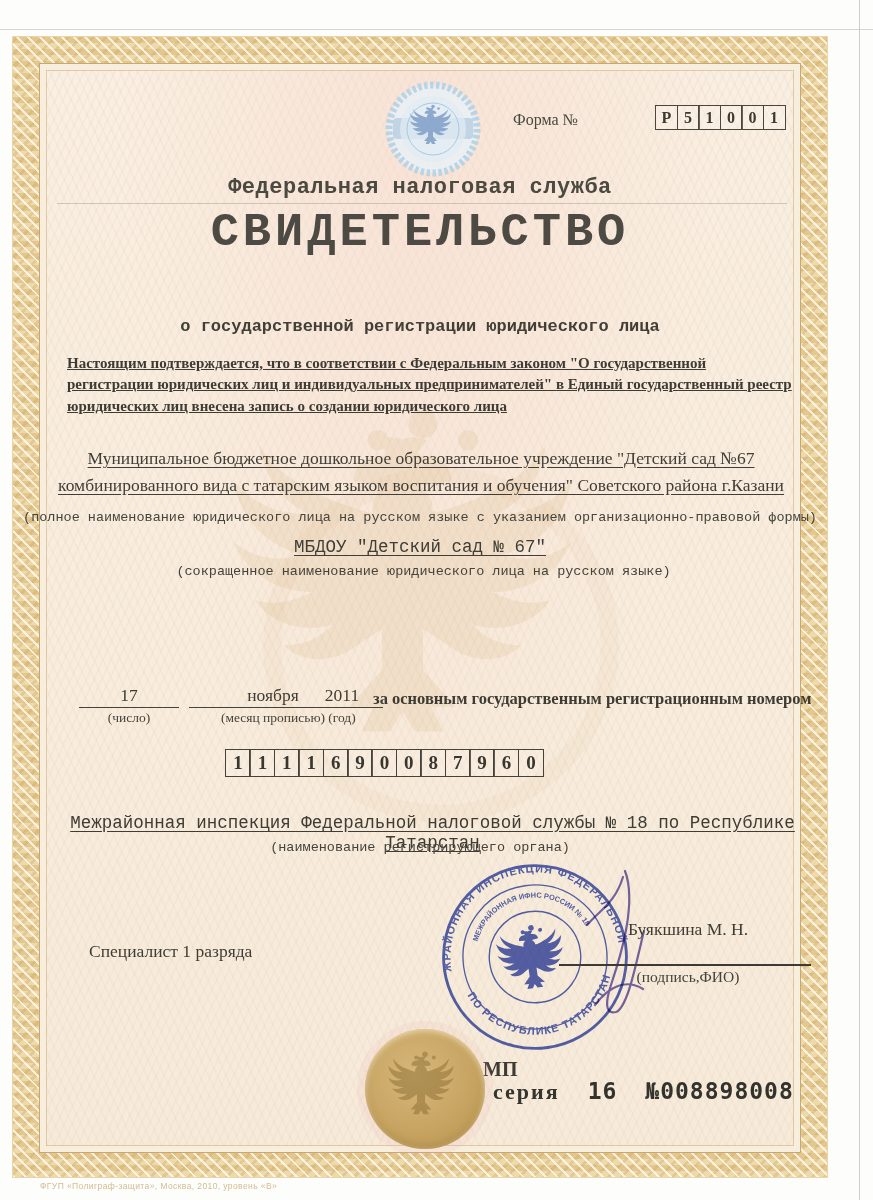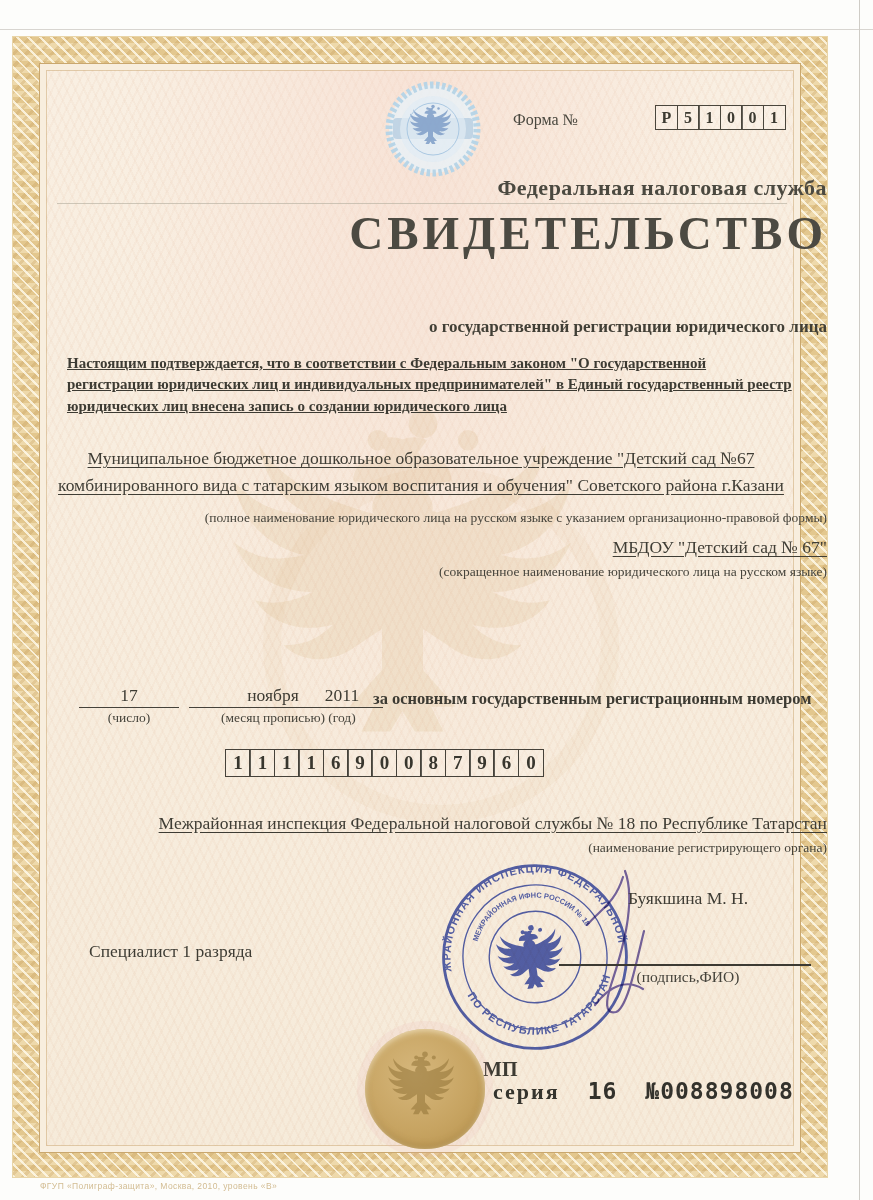--- a/index.html
+++ b/index.html
@@ -20,21 +20,21 @@
         border:1px solid #c9a76e;
         box-shadow:inset 0 0 0 6px #f8eede, inset 0 0 0 7px rgba(202,166,111,.5);
         background:
           radial-gradient(ellipse at 50% 6%, rgba(246,213,202,.45), transparent 55%),
           repeating-linear-gradient(115deg, rgba(231,196,170,.13) 0 2px, transparent 2px 7px),
           repeating-linear-gradient(65deg, rgba(226,186,158,.10) 0 2px, transparent 2px 8px),
           linear-gradient(180deg,#f9efe2,#f6ebda);}
   .content{position:absolute;inset:0;}
 
   .abs{position:absolute;}
-  .ctr{left:0;right:0;text-align:right;}
+  .ctr{left:0;right:0;text-align:center;font-family:Liberation Mono, monospace;}
 
   
   .forma-label{left:500px;top:74px;font-size:16px;color:#4a483f;}
   .code-row{left:642px;top:68px;display:flex;}
   .code-cell{width:21px;height:23px;border:1.5px solid #4a463c;margin-left:-1.5px;
              display:flex;align-items:center;justify-content:center;
              font-weight:bold;font-size:16px;color:#3c3a31;background:rgba(255,255,255,.15);}
   .code-cell:first-child{margin-left:0;}
   .agency{top:138px;font-size:22px;font-weight:bold;color:#4b4940;letter-spacing:.5px;}
   .rule{left:44px;right:40px;top:166px;height:1px;background:#b7b1a2;opacity:.65;}
@@ -70,21 +70,21 @@
 
   .authority{top:776px;font-size:17.5px;color:#3e3c34;margin-left:25px;}
   .auth-cap{top:803px;}
 
   .specialist{left:76px;top:904px;font-size:17.5px;color:#3e3c34;}
 
   .stamp{left:426px;top:824px;width:192px;height:192px;opacity:.9;transform:rotate(-8deg);
          mix-blend-mode:multiply;}
   .signature-svg{left:552px;top:826px;width:100px;height:160px;opacity:.85;mix-blend-mode:multiply;}
   .sig-line{left:546px;top:927px;width:252px;height:1.5px;background:#3c3a33;}
-  .sig-name{left:560px;top:851px;width:230px;text-align:center;font-size:17.5px;color:#3e3c34;}
+  .sig-name{left:560px;top:882px;width:230px;text-align:center;font-size:17.5px;color:#3e3c34;}
   .sig-cap{left:560px;top:931px;width:230px;text-align:center;font-size:15.5px;color:#45433b;}
   .mp{left:470px;top:975px;font-size:20px;font-weight:bold;color:#3c3a32;margin-top:46px;}
 
   .gold-seal{left:352px;top:992px;width:120px;height:120px;border-radius:50%;
      background:radial-gradient(circle at 42% 38%, #d6b77c, #c7a462 55%, #ba9550 90%);
      box-shadow:0 0 0 8px rgba(236,180,180,.14), inset 0 2px 6px rgba(255,244,214,.7),
                 inset 0 -3px 7px rgba(146,112,52,.45);}
   .gold-seal svg{position:absolute;left:20px;top:18px;opacity:.5;}
 
   .series-row{left:480px;top:1041px;display:flex;align-items:baseline;gap:28px;}

